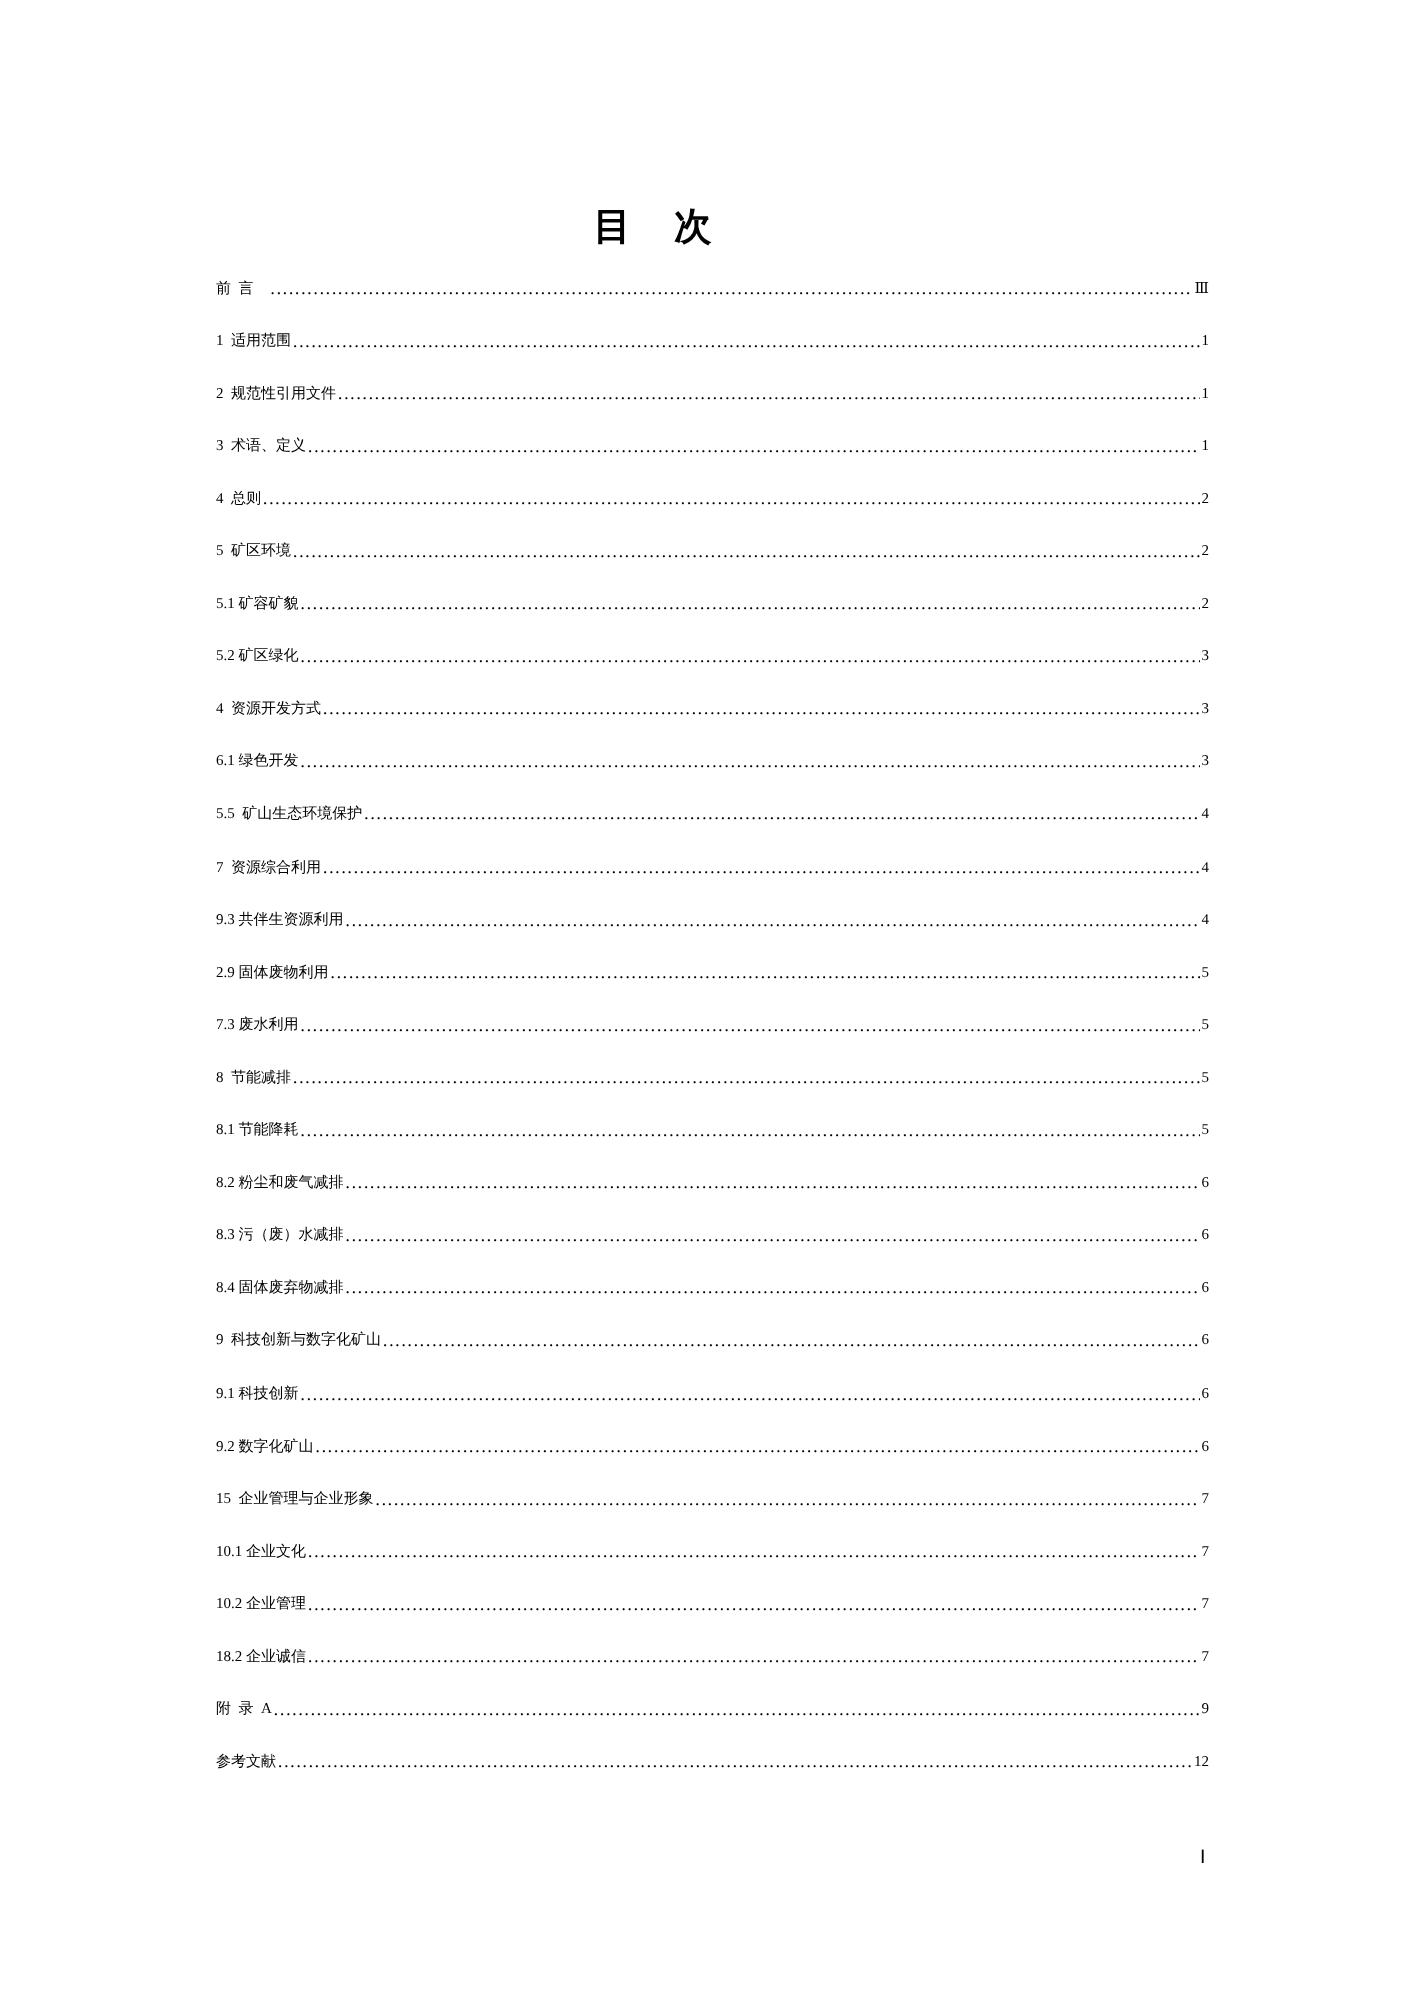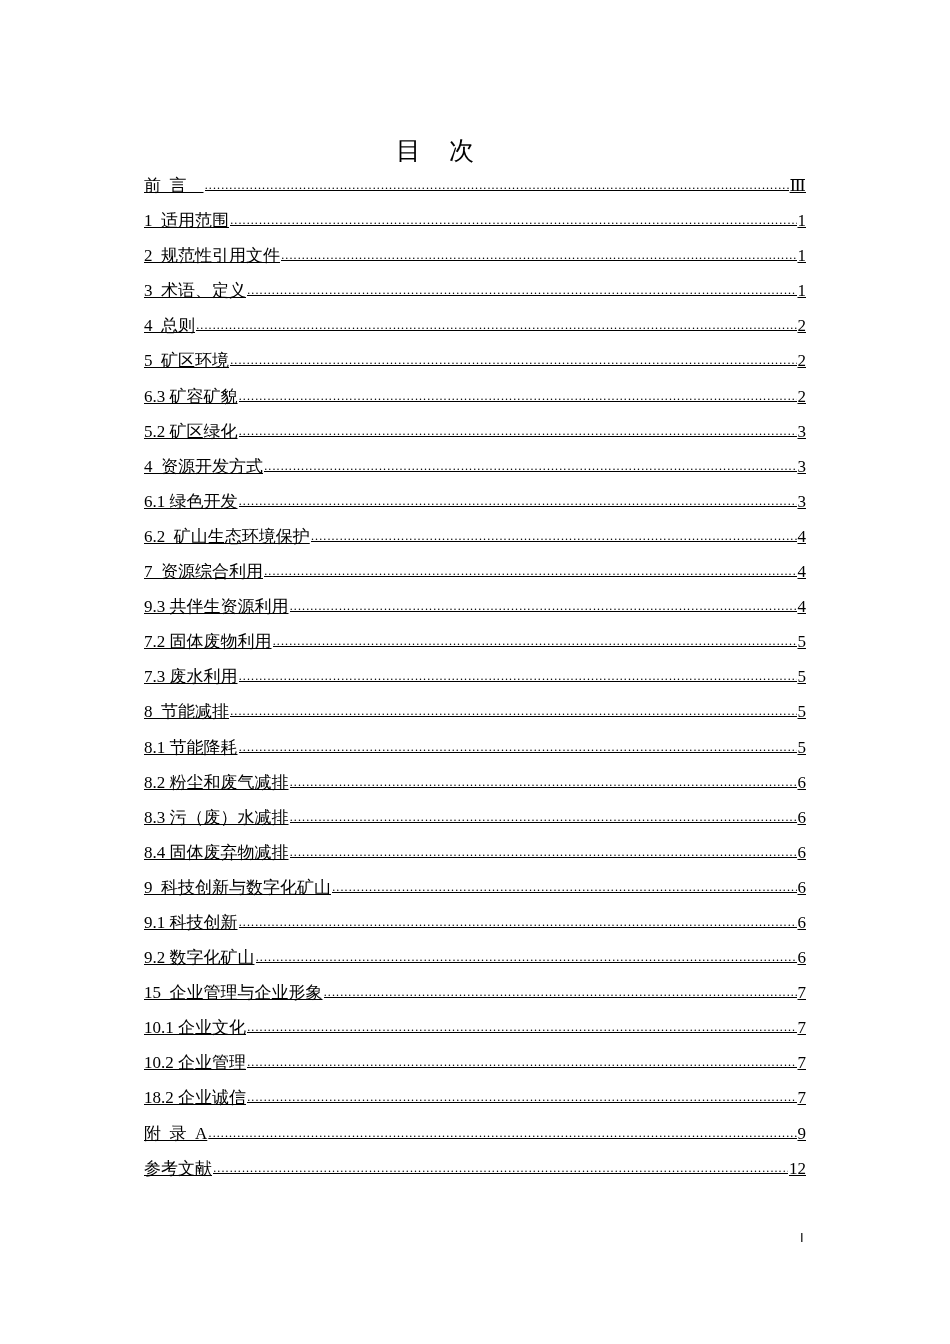--- a/index.html
+++ b/index.html
@@ -1,23 +1,23 @@
 <!DOCTYPE html>
 <html><head>
 <meta charset="utf-8">
 <style>
   html, body { margin:0; padding:0; background:#ffffff; }
   body { width:950px; height:1344px; position:relative; overflow:hidden;
          font-family:"DejaVu Serif","Liberation Serif",serif; color:#000; }
   .title { position:absolute; top:134px; left:0; width:880px; text-align:center;
-           font-family:"DejaVu Sans","Liberation Sans",sans-serif; font-weight:normal;
+           font-family:"DejaVu Sans","Liberation Sans",sans-serif; font-weight:bold;
            font-size:25px; letter-spacing:10px; line-height:34px; }
   .toc { position:absolute; left:144px; top:175px; width:662px; }
-  .row { display:flex; align-items:flex-start; height:35.1px; font-size:17px;
-         line-height:22px; cursor:pointer;text-decoration:underline; }
+  .row { display:flex; align-items:center; height:35.1px; font-size:10px;
+         line-height:22px; cursor:pointer; }
   .label { white-space:pre; flex:0 0 auto; font-family:"Liberation Serif","DejaVu Serif",serif; }
   .dots { flex:1 1 auto; overflow:hidden; white-space:nowrap; margin:0 1px;
           letter-spacing:0.6px; font-size:11px; }
   .dots::after { content:"........................................................................................................................................................................................................................................................................................"; }
   .page { flex:0 0 auto; font-family:"Liberation Serif","DejaVu Serif",serif; }
   .footer-page { position:absolute; top:1230px; left:800px; font-size:13px;
                  font-family:"Liberation Sans",sans-serif; }
 </style>
 </head>
 <body>
@@ -49,56 +49,56 @@
       <span class="label">4  总则</span>
       <span class="dots"></span>
       <span class="page">2</span>
     </div>
     <div class="row">
       <span class="label">5  矿区环境</span>
       <span class="dots"></span>
       <span class="page">2</span>
     </div>
     <div class="row">
-      <span class="label">6.3 矿容矿貌</span>
+      <span class="label">5.1 矿容矿貌</span>
       <span class="dots"></span>
       <span class="page">2</span>
     </div>
     <div class="row">
       <span class="label">5.2 矿区绿化</span>
       <span class="dots"></span>
       <span class="page">3</span>
     </div>
     <div class="row">
       <span class="label">4  资源开发方式</span>
       <span class="dots"></span>
       <span class="page">3</span>
     </div>
     <div class="row">
       <span class="label">6.1 绿色开发</span>
       <span class="dots"></span>
       <span class="page">3</span>
     </div>
     <div class="row">
-      <span class="label">6.2  矿山生态环境保护</span>
+      <span class="label">5.5  矿山生态环境保护</span>
       <span class="dots"></span>
       <span class="page">4</span>
     </div>
     <div class="row">
       <span class="label">7  资源综合利用</span>
       <span class="dots"></span>
       <span class="page">4</span>
     </div>
     <div class="row">
       <span class="label">9.3 共伴生资源利用</span>
       <span class="dots"></span>
       <span class="page">4</span>
     </div>
     <div class="row">
-      <span class="label">7.2 固体废物利用</span>
+      <span class="label">2.9 固体废物利用</span>
       <span class="dots"></span>
       <span class="page">5</span>
     </div>
     <div class="row">
       <span class="label">7.3 废水利用</span>
       <span class="dots"></span>
       <span class="page">5</span>
     </div>
     <div class="row">
       <span class="label">8  节能减排</span>

